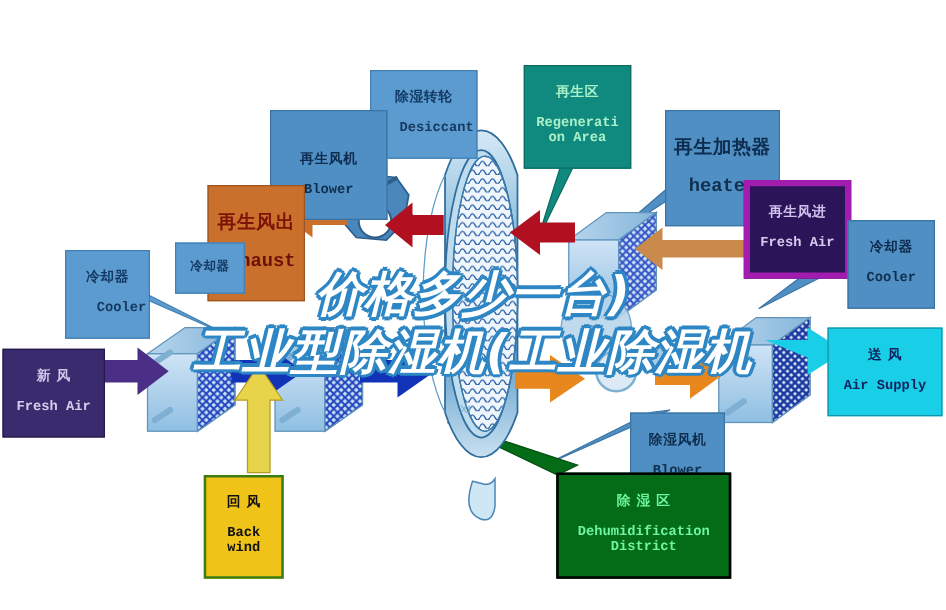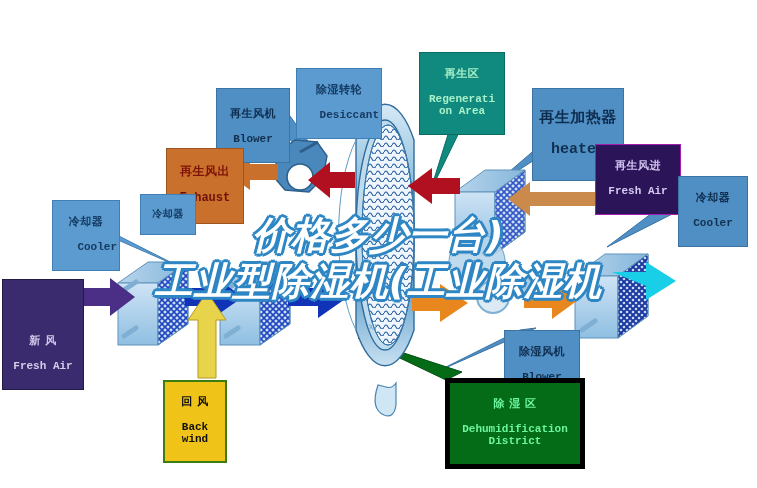--- a/index.html
+++ b/index.html
@@ -27,33 +27,33 @@
   .bx-steel2 .en{color:#11304f;}
 
   .bx-orange{background:#c9702c;border:1px solid #9c5420;}
   .bx-orange .cn{color:#7d1208;}
   .bx-orange .en{color:#6d1208;}
 
   .bx-teal{background:#108a7e;border:1px solid #0a6b61;}
   .bx-teal .cn{color:#a8f0c8;}
   .bx-teal .en{color:#a8f0c8;}
 
-  .bx-purple{background:#2b1457;border:1px solid #a21caf;}
+  .bx-purple{background:#2b1457;border:5px solid #a21caf;}
   .bx-purple .cn{color:#cfc3ee;}
   .bx-purple .en{color:#d6cbf2;}
 
   .bx-navy{background:#3a2b6e;border:1px solid #241a47;}
-  .bx-navy .cn{color:#cec6e8;margin-top:40px;}
+  .bx-navy .cn{color:#cec6e8;}
   .bx-navy .en{color:#d4cdeb;}
 
   .bx-cyan{background:#19cfe8;border:1px solid #0f93a8;}
   .bx-cyan .cn{color:#10235e;}
   .bx-cyan .en{color:#10235e;}
 
-  .bx-green{background:#046b16;border:5px solid #000000;}
+  .bx-green{background:#046b16;border:2px solid #000000;}
   .bx-green .cn{color:#6ef5a0;}
   .bx-green .en{color:#6ef5a0;}
 
   .bx-yellow{background:#f0c318;border:2px solid #3c7d12;}
   .bx-yellow .cn{color:#111;}
   .bx-yellow .en{color:#111;}
 
   
   #overlay{position:absolute;left:0;top:212px;width:757px;z-index:90;
            text-align:center;pointer-events:none;}
@@ -194,42 +194,42 @@
       <polygon points="614,192 614,235 605,235 624,214 643,235 634,235 634,192" fill="#c98a4b" transform="translate(-8,-10) scale(1,0.8) translate(0,30)"></polygon>
 
       <polygon points="460,178 432,178 432,168 408,186 432,204 432,194 460,194" fill="#b01020"></polygon>
 
       <polygon points="355,172 330,172 330,162 308,180 330,198 330,188 355,188" fill="#b01020"></polygon>
 
       <polygon points="278,164 250,164 250,154 226,172 250,190 250,180 278,180" fill="#c9702c"></polygon>
     </g>
   </svg>
 
-  <div class="lbl bx-steel" style="left:296px;top:68px;width:86px;padding:3px 2px 4px;font-size:11px;">
+  <div class="lbl bx-steel" style="left:296px;top:56px;width:86px;padding:3px 2px 4px;font-size:11px;">
     <span class="cn">除湿转轮</span>
     <span class="en">Desiccant</span>
   </div>
 
-  <div class="lbl bx-steel2" style="left:216px;top:88px;width:74px;padding:7px 2px 4px;font-size:11px;">
+  <div class="lbl bx-steel2" style="left:216px;top:88px;width:94px;padding:20px 2px 4px;font-size:11px;">
     <span class="cn">再生风机</span>
     <span class="en">Blower</span>
   </div>
 
   <div class="lbl bx-teal" style="left:419px;top:52px;width:86px;padding:3px 2px 4px;font-size:11px;">
     <span class="cn">再生区</span>
     <span class="en">Regenerati
 on Area</span>
   </div>
 
   <div class="lbl bx-steel2" style="left:532px;top:88px;width:92px;padding:3px 2px 4px;font-size:15px;">
     <span class="cn">再生加热器</span>
     <span class="en">heater</span>
   </div>
 
-  <div class="lbl bx-orange" style="left:166px;top:148px;width:78px;padding:3px 2px 4px;font-size:12px;">
+  <div class="lbl bx-orange" style="left:166px;top:148px;width:78px;padding:3px 2px 4px;font-size:15px;">
     <span class="cn">再生风出</span>
     <span class="en">Exhaust</span>
   </div>
 
   <div class="lbl bx-purple" style="left:595px;top:144px;width:86px;padding:3px 2px 4px;font-size:11px;">
     <span class="cn">再生风进</span>
     <span class="en">Fresh Air</span>
   </div>
 
   <div class="lbl bx-steel2" style="left:678px;top:176px;width:70px;padding:3px 2px 4px;font-size:11px;">
@@ -260,19 +260,23 @@
     <span class="cn">除湿风机</span>
     <span class="en">Blower</span>
   </div>
 
   <div class="lbl bx-green" style="left:445px;top:378px;width:140px;padding:3px 2px 4px;font-size:11px;">
     <span class="cn">除    湿    区</span>
     <span class="en">Dehumidification
 District</span>
   </div>
 
+  <div class="lbl bx-cyan" style="left:662px;top:262px;width:92px;padding:3px 2px 4px;font-size:11px;">
+    <span class="cn">送    风</span>
+    <span class="en">Air Supply</span>
+  </div>
 
   <div id="overlay">
     <span class="line">价格多少一台)</span>
     <span class="line">工业型除湿机(工业除湿机</span>
   </div>
 
 </div>
 
 </body></html>

